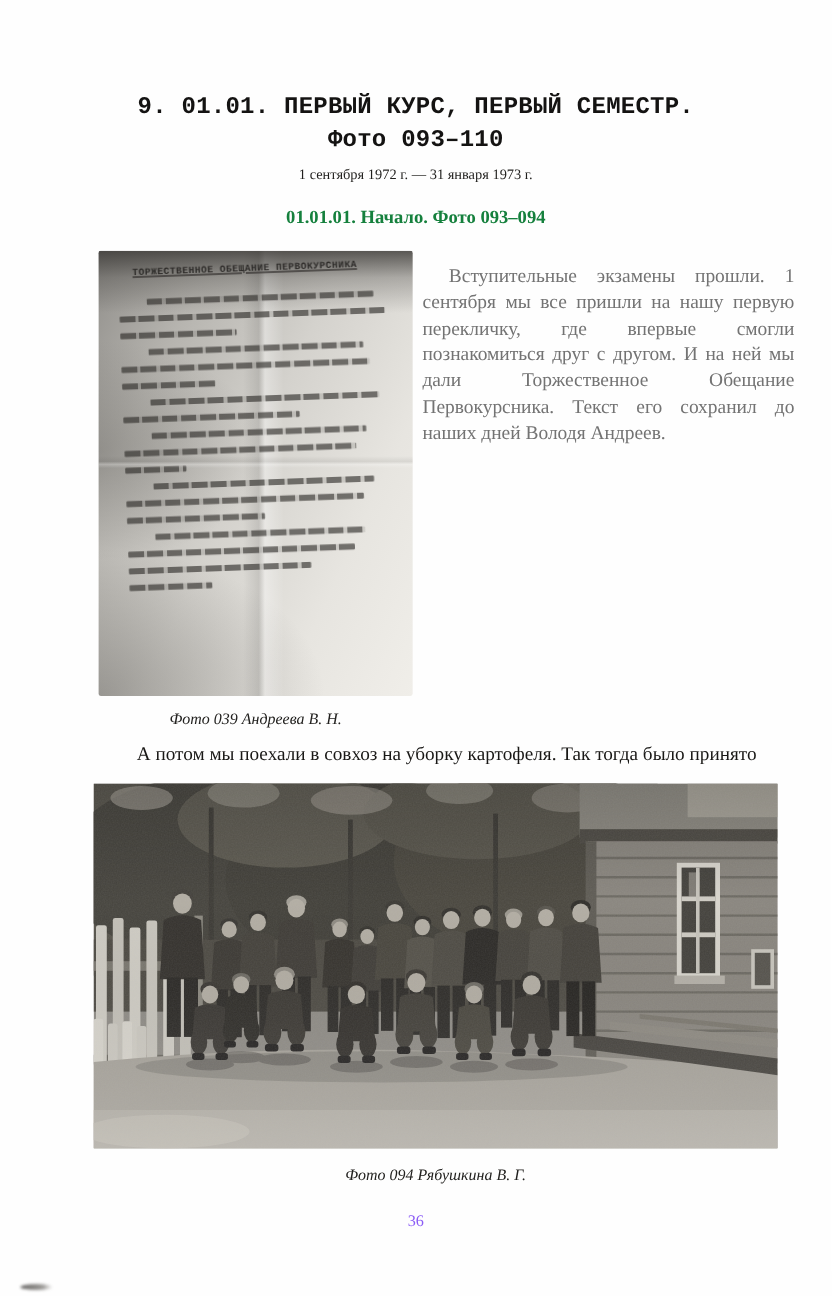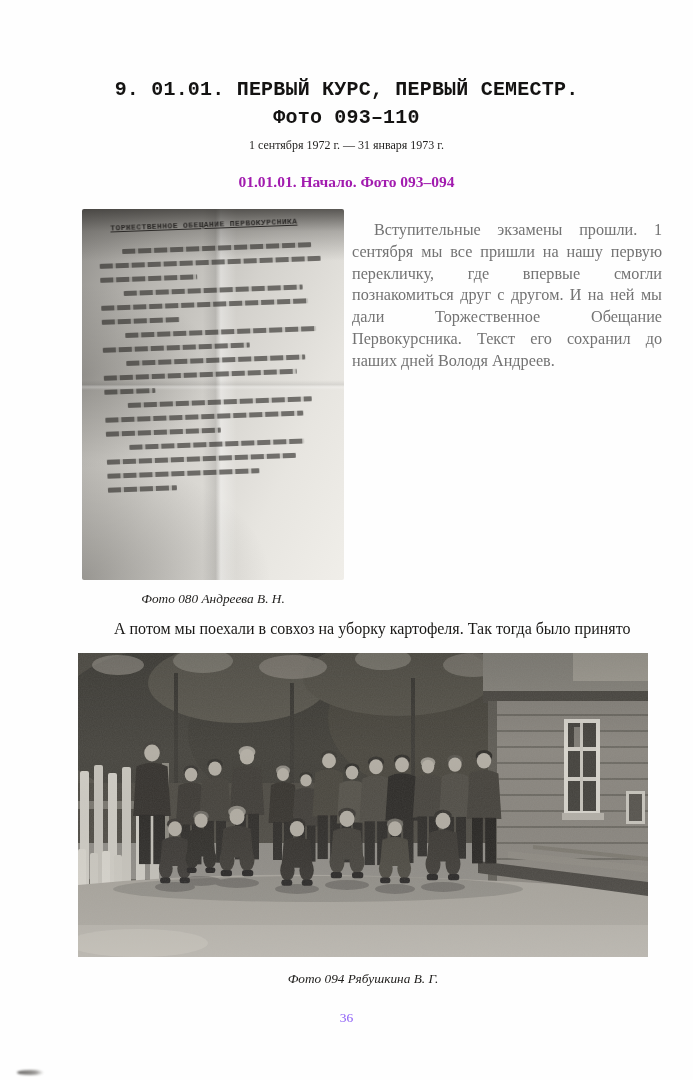--- a/index.html
+++ b/index.html
@@ -11,21 +11,21 @@
     position:absolute;top:76px;left:0;width:693px;margin:0;text-align:center;
     font-size:20px;font-weight:bold;line-height:28px;letter-spacing:.2px;color:#141312;font-family:Liberation Mono, monospace;
   }
   .title span{display:block;}
   .date-range{
     position:absolute;top:138px;left:0;width:693px;text-align:center;
     font-size:12px;color:#201f1d;
   }
   .section-heading{
     position:absolute;top:173px;left:0;width:693px;text-align:center;
-    font-size:15.5px;font-weight:bold;color:#a21caf;
+    font-size:15.5px;font-weight:bold;color:#15803d;
   }
   figure{margin:0;padding:0;}
   .doc-figure{position:absolute;left:82px;top:209px;width:262px;}
   .doc-img{
     position:relative;width:262px;height:371px;overflow:hidden;border-radius:2px;
     background:
       linear-gradient(180deg, rgba(56,54,51,.80) 0%, rgba(56,54,51,.30) 6%, rgba(0,0,0,0) 14%),
       linear-gradient(90deg, rgba(0,0,0,0) 46%, rgba(0,0,0,.10) 51%, rgba(255,255,255,.38) 53%, rgba(0,0,0,0) 59%),
       radial-gradient(120% 55% at 0% 100%, rgba(70,68,64,.38), rgba(0,0,0,0) 60%),
       radial-gradient(95% 45% at 0% 45%, rgba(82,80,76,.32), rgba(0,0,0,0) 55%),
@@ -105,21 +105,21 @@
             <div class="scan-line" style="margin-left: 0%; width: 86%;"></div>
             <div class="scan-line" style="margin-left: 0%; width: 50%;"></div>
             <div class="scan-line para" style="margin-left: 10%; width: 76%;"></div>
             <div class="scan-line" style="margin-left: 0%; width: 82%;"></div>
             <div class="scan-line" style="margin-left: 0%; width: 66%;"></div>
             <div class="scan-line" style="margin-left: 0%; width: 30%;"></div>
           </div>
       </div>
       <div class="doc-crease"></div>
     </div>
-    <figcaption class="caption">Фото 080 Андреева В. Н.</figcaption>
+    <figcaption class="caption">Фото 039 Андреева В. Н.</figcaption>
   </figure>
 
   <p class="body-par-1">Вступительные экзамены прошли. 1 сентября мы все пришли на нашу первую перекличку, где впервые смогли познакомиться друг с другом. И на ней мы дали Торжественное Обещание Первокурсника. Текст его сохранил до наших дней Володя Андреев.</p>
 
   <p class="body-par-2">А потом мы поехали в совхоз на уборку картофеля. Так тогда было принято</p>
 
   <figure class="photo-figure">
     <svg viewBox="0 0 570 304" xmlns="http://www.w3.org/2000/svg" role="img">
       <defs>
         <g id="pStand">

